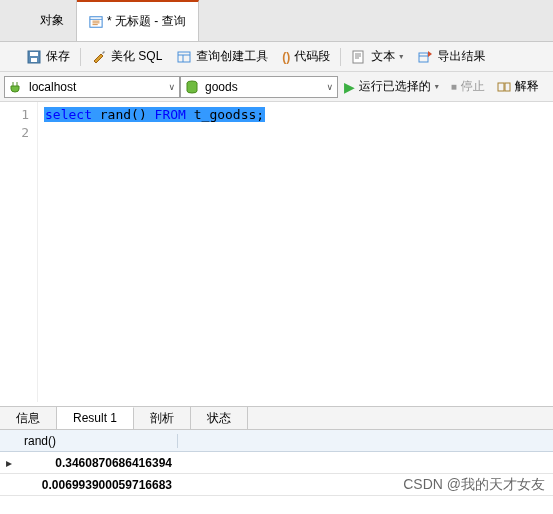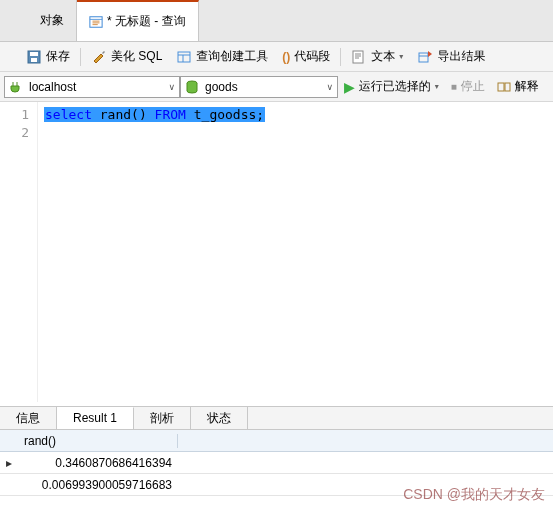--- a/index.html
+++ b/index.html
@@ -36,24 +36,24 @@
 .fn { color: #000; }
 .txt { color: #000; }
 
 .bottom-tabs { display: flex; border-top: 1px solid #c8c8c8; border-bottom: 1px solid #c8c8c8; height: 24px; margin-top: 4px; background: #f4f4f4; }
 .btab { padding: 3px 16px; border-right: 1px solid #c8c8c8; cursor: pointer; }
 .btab.active { background: #fff; border-top: 1px solid #fff; position: relative; top: 0; }
 
 .result-head, .result-row { display: flex; align-items: center; height: 22px; border-bottom: 1px solid #e4e4e4; }
 .result-head { background: #eef4fa; border-bottom: 1px solid #c8d4e0; }
 .row-marker { width: 18px; text-align: center; color: #333; }
-.cell { width: 160px; padding: 0 6px; text-align: right; }
+.cell { width: 160px; padding: 0 6px; text-align: right; font-weight: bold; }
 .head-cell { width: 160px; padding: 0 6px; border-right: 1px solid #c8d4e0; }
 
-.watermark { position: absolute; right: 8px; bottom: 10px; color: #7f1d1d; font-size: 14px; opacity: 0.6; }
+.watermark { position: absolute; right: 8px; bottom: 20px; color: #000000; font-size: 14px; opacity: 0.6; }
 
 svg { display: block; }
 </style>
 </head>
 <body>
 
 <div class="tabs">
   <div class="tab">
     <span>对象</span>
   </div>

